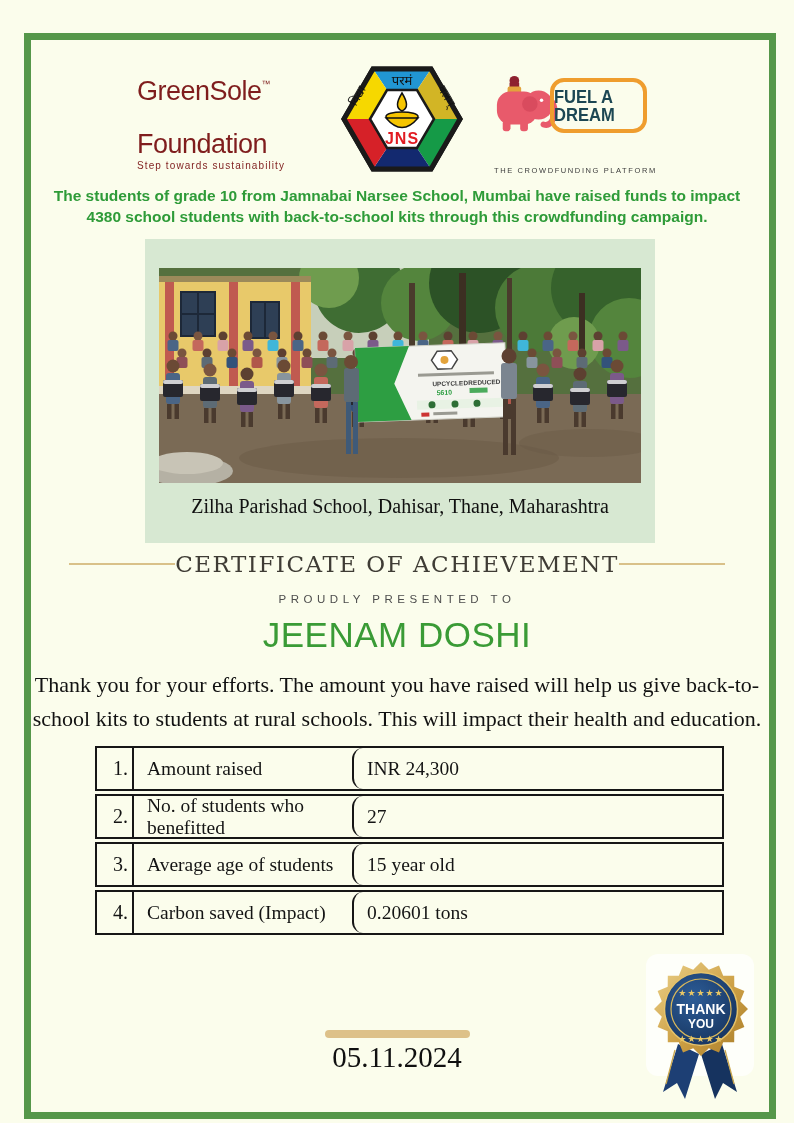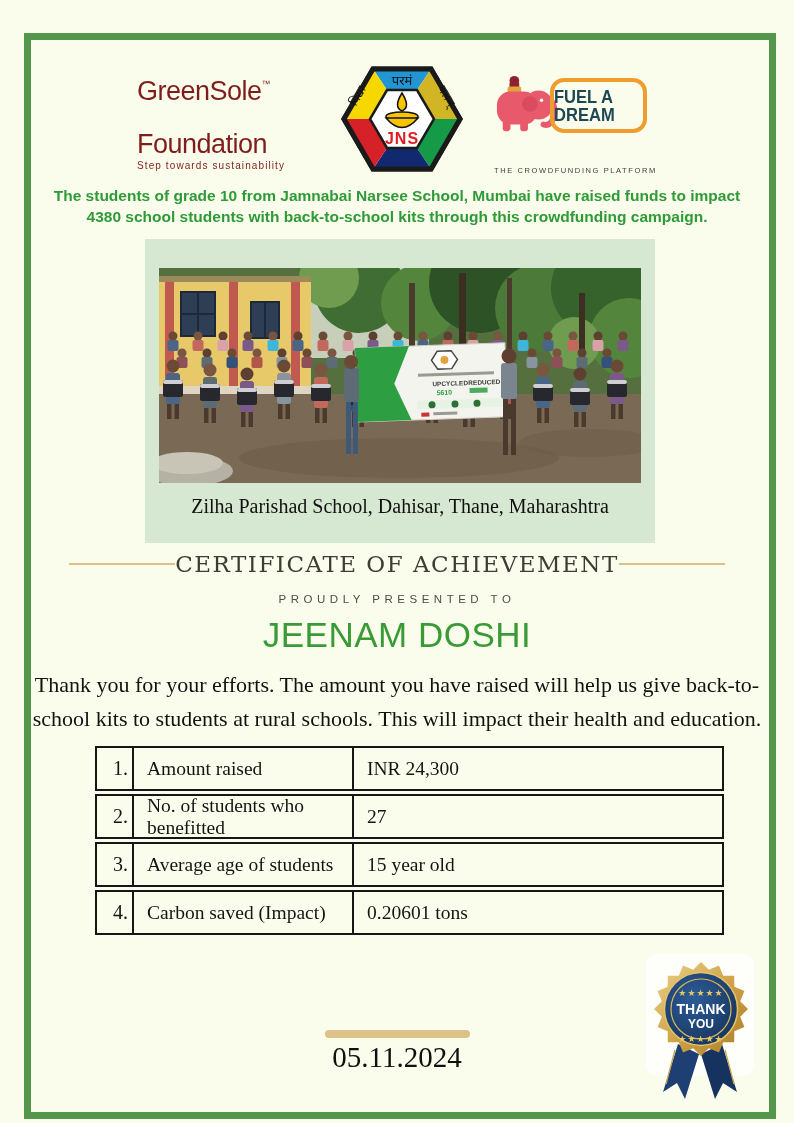--- a/index.html
+++ b/index.html
@@ -44,21 +44,21 @@
   .gold-line { width: 106px; height: 2px; background: #d9c189; }
   .cert-heading { font-family: "DejaVu Serif", serif; font-size: 23px; letter-spacing: 1.5px; color: #3f3c35; }
   .presented { position: absolute; left: 0; top: 593px; width: 794px; text-align: center; font-family: "Liberation Sans", sans-serif; font-size: 11.5px; letter-spacing: 4.5px; color: #4d4d4d; }
   .name { position: absolute; left: 0; top: 615px; width: 794px; text-align: center; font-family: "Liberation Sans", sans-serif; font-size: 35px; font-weight: 400; letter-spacing: 0.5px; color: #3a9b36; }
   .message { position: absolute; left: 25px; top: 668px; width: 744px; text-align: center; font-size: 22px; line-height: 34px; color: #121212; }
   
   .impact-table { position: absolute; left: 95px; top: 746px; width: 629px; }
   .trow { display: flex; height: 45px; border: 2px solid #161616; margin-bottom: 3px; align-items: stretch; }
   .tnum { width: 37px; border-right: 2px solid #161616; display: flex; align-items: center; justify-content: flex-end; padding-right: 4px; font-size: 20px; }
   .tlabel { width: 218px; display: flex; align-items: center; padding-left: 13px; font-size: 19.5px; }
-  .tvalue { flex: 1; border-left: 2px solid #161616; display: flex; align-items: center; padding-left: 13px; font-size: 19.5px; }
+  .tvalue { flex: 1; border-left: 2px solid #161616; display: flex; align-items: center; padding-left: 13px; font-size: 19.5px; border-radius: 11px; }
   
   .date-bar { position: absolute; left: 325px; top: 1030px; width: 145px; height: 8px; border-radius: 4px; background: #ddc189; }
   .date-text { position: absolute; left: 0; top: 1041px; width: 794px; text-align: center; font-size: 29px; color: #101010; }
   .badge { position: absolute; left: 644px; top: 952px; }
 </style>
 </head>
 <body>
 
 <div class="page">
   <div class="frame"></div>

